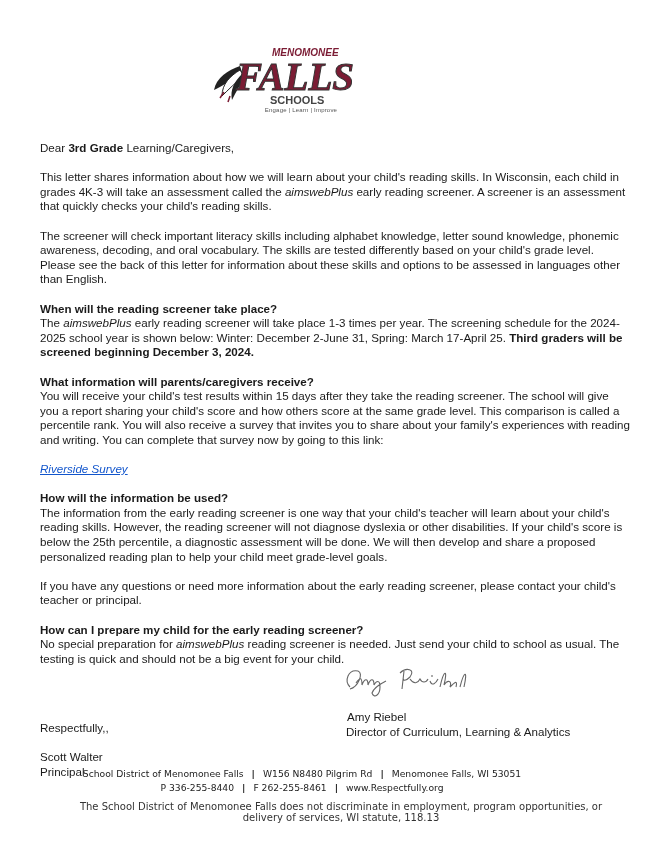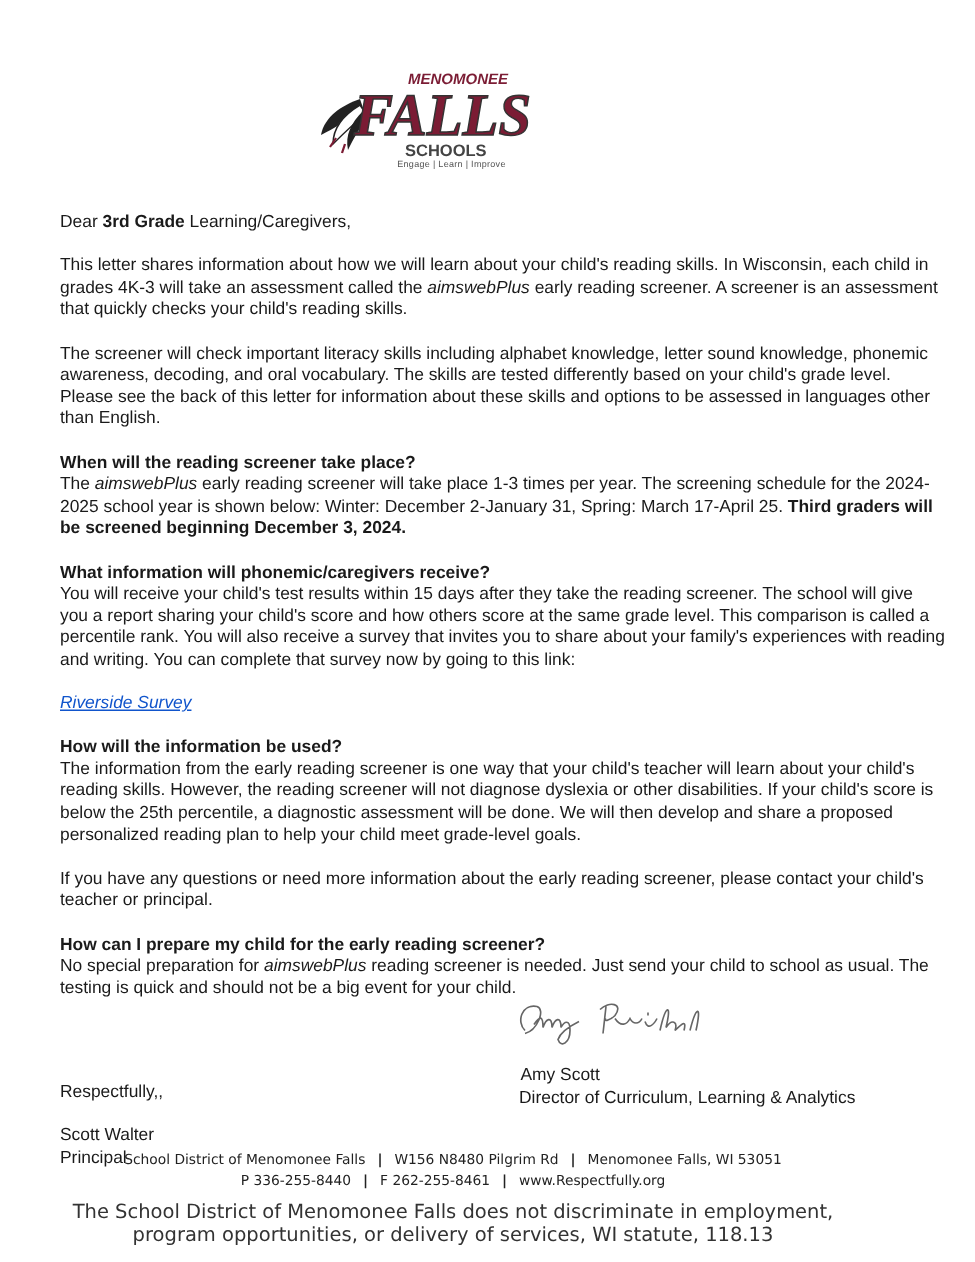--- a/index.html
+++ b/index.html
@@ -25,21 +25,21 @@
     a.link { color: #1155cc; text-decoration: underline; font-style: italic; }
     .sig-row { position: relative; height: 90px; }
     .sig-left { position: absolute; left: 0; top: 0; margin-top: 40px; }
     .sig-right { position: absolute; left: 307px; top: 0; }
     .sig-img { position: absolute; left: 300px; top: -22px; }
     .footer {
       position: absolute; left: 0; width: 548px; text-align: center;
       font-family: "DejaVu Sans", sans-serif; color: #222; padding-left: 28px;
     }
     .footer.addr { top: 767px; font-size: 9.2px; line-height: 14px; }
-    .footer.legal { top: 801px; font-size: 13px; color: #333; }
+    .footer.legal { top: 801px; font-size: 10px; color: #333; margin-left: 39px; }
     .sep { display: inline-block; margin: 0 8px; font-weight: bold; }
   </style>
 </head>
 <body>
 
 <div class="logo">
   <svg width="150" height="64" viewBox="0 0 150 64">
 
     <g>
       <path d="M30 22 C 18 26, 6 34, 4 46 C 12 42, 22 36, 32 28 Z" fill="#222"></path>
@@ -62,25 +62,25 @@
   </p>
 
   <p><span>This letter shares information about how we will learn about your child's reading skills. In Wisconsin, each child in grades 4K-3 will take an assessment called the </span><i>aimswebPlus</i><span> early reading screener. A screener is an assessment that quickly checks your child's reading skills.</span></p>
 
   <p>
     <span>The screener will check important literacy skills including alphabet knowledge, letter sound knowledge, phonemic awareness, decoding, and oral vocabulary. The skills are tested differently based on your child's grade level. Please see the back of this letter for information about these skills and options to be assessed in languages other than English.</span>
   </p>
 
   <p>
     <span class="h">When will the reading screener take place?</span>
-    <span>The </span><i>aimswebPlus</i><span> early reading screener will take place 1-3 times per year. The screening schedule for the 2024-2025 school year is shown below: Winter: December 2-January 31, Spring: March 17-April 25. </span><b>Third graders will be screened beginning December 3, 2024.</b>
+    <span>The </span><i>aimswebPlus</i><span> early reading screener will take place 1-3 times per year. The screening schedule for the 2024-2025 school year is shown below: Winter: December 2-June 31, Spring: March 17-April 25. </span><b>Third graders will be screened beginning December 3, 2024.</b>
   </p>
 
   <p>
-    <span class="h">What information will phonemic/caregivers receive?</span>
+    <span class="h">What information will parents/caregivers receive?</span>
     <span>You will receive your child's test results within 15 days after they take the reading screener. The school will give you a report sharing your child's score and how others score at the same grade level. This comparison is called a percentile rank. You will also receive a survey that invites you to share about your family's experiences with reading and writing. You can complete that survey now by going to this link:</span>
   </p>
 
   <p>
     <a class="link" href="#">Riverside Survey</a>
   </p>
 
   <p>
     <span class="h">How will the information be used?</span>
     <span>The information from the early reading screener is one way that your child's teacher will learn about your child's reading skills. However, the reading screener will not diagnose dyslexia or other disabilities. If your child's score is below the 25th percentile, a diagnostic assessment will be done.  We will then develop and share a proposed personalized reading plan to help your child meet grade-level goals.</span>
@@ -99,21 +99,21 @@
       <div style="height:14.6px"></div>
       <div>Scott Walter</div>
       <div>Principal</div>
     </div>
     <svg class="sig-img" width="140" height="42" viewBox="0 0 140 42">
       <path d="M10 28 C 4 22, 8 10, 18 12 C 24 14, 18 28, 10 30 M16 24 C 20 18, 22 18, 22 26 C 24 20, 28 18, 28 26 C 30 20, 34 18, 34 26 C 36 22, 40 20, 40 28 C 40 36, 34 40, 32 34 C 34 28, 42 24, 46 22" fill="none" stroke="#666" stroke-width="1.1"></path>
       <path d="M60 14 C 66 8, 76 10, 70 18 C 66 22, 62 22, 64 20 M64 12 L 62 30 M70 20 C 74 26, 78 24, 80 20 C 82 24, 86 24, 88 20 M92 16 L 92 18 M90 22 C 92 28, 96 24, 98 20 M100 28 C 104 10, 108 10, 104 26 C 108 20, 112 22, 110 28 C 114 24, 118 20, 116 28 M120 28 C 124 12, 128 10, 124 28" fill="none" stroke="#666" stroke-width="1.1"></path>
     </svg>
     <div class="sig-right">
       <div style="height:29.2px"></div>
-      <div>Amy Scott</div>
+      <div>Amy Riebel</div>
       <div style="margin-left:-1px">Director of Curriculum, Learning &amp; Analytics</div>
     </div>
   </div>
 </div>
 
 <div class="footer addr">
   <div>
     <span>School District of Menomonee Falls</span><span class="sep">|</span><span>W156 N8480 Pilgrim Rd</span><span class="sep">|</span><span>Menomonee Falls, WI  53051</span>
   </div>
   <div>

